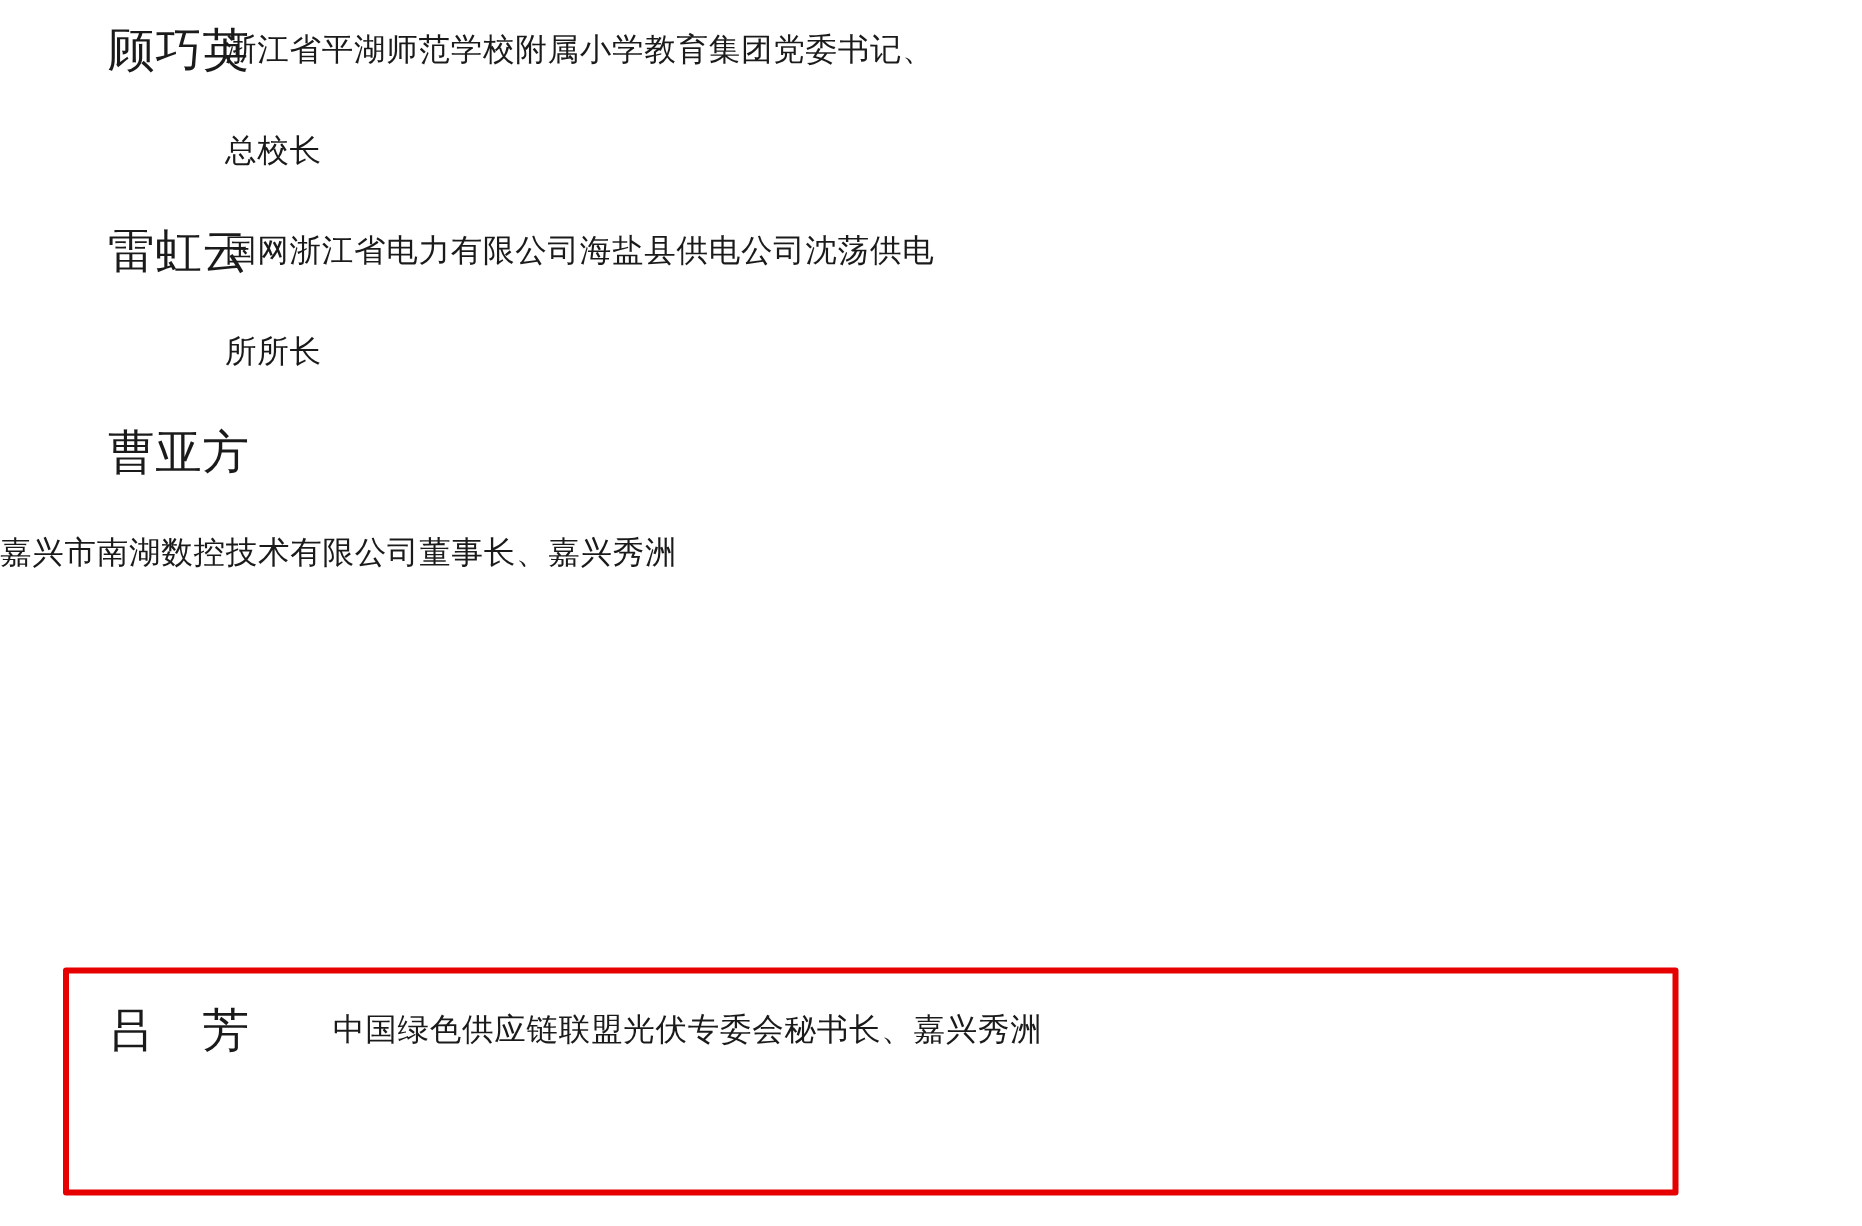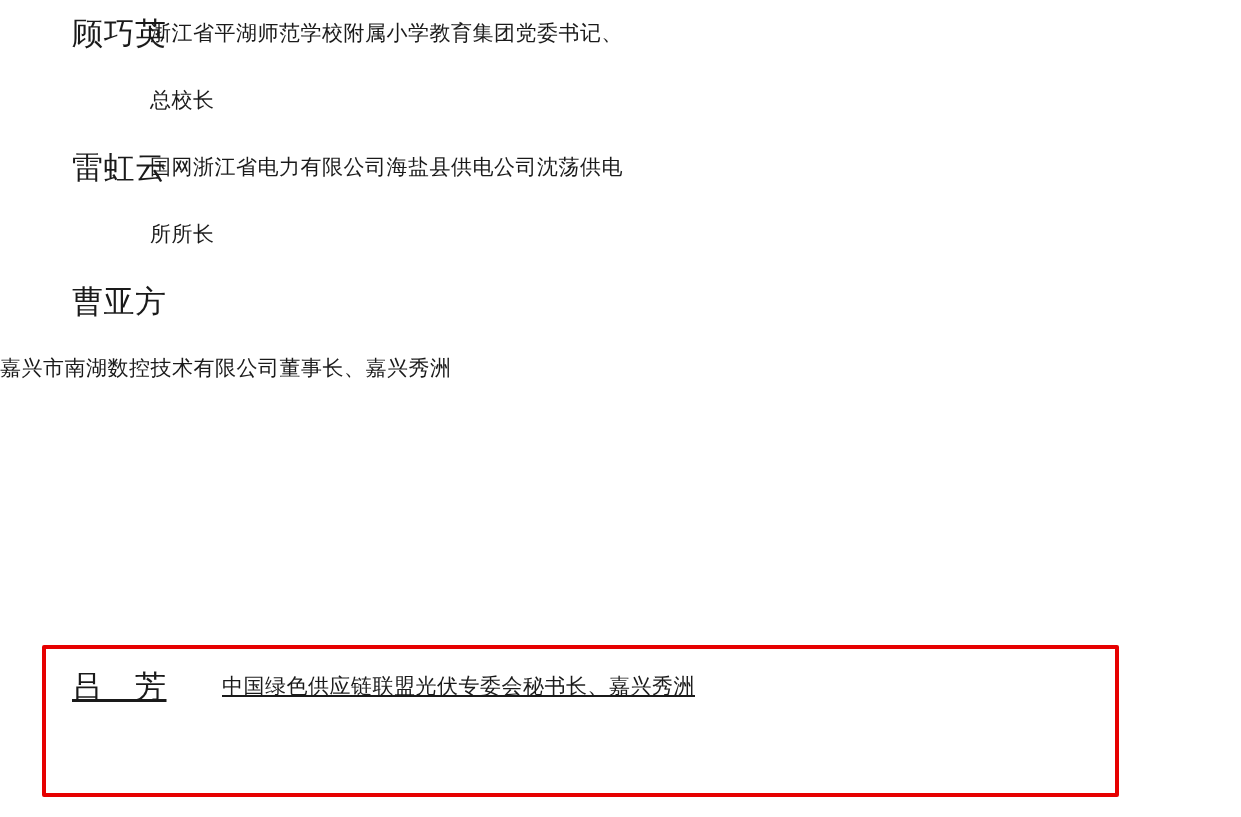--- a/index.html
+++ b/index.html
@@ -65,21 +65,20 @@
     pointer-events: none;
   }
   .entry.is-highlighted .name {
     padding-left: 30px;
   }
   .highlighted-block {
     position: absolute;
     left: 42px;
     top: 645px;
     width: 874px;
-    text-decoration: underline;
   }
   .highlighted-block .entry .name {
     flex: 0 0 180px;
     width: 180px;
     padding-left: 30px;
   }
   .spacer-top {
     height: 8px;
   }
 </style>

